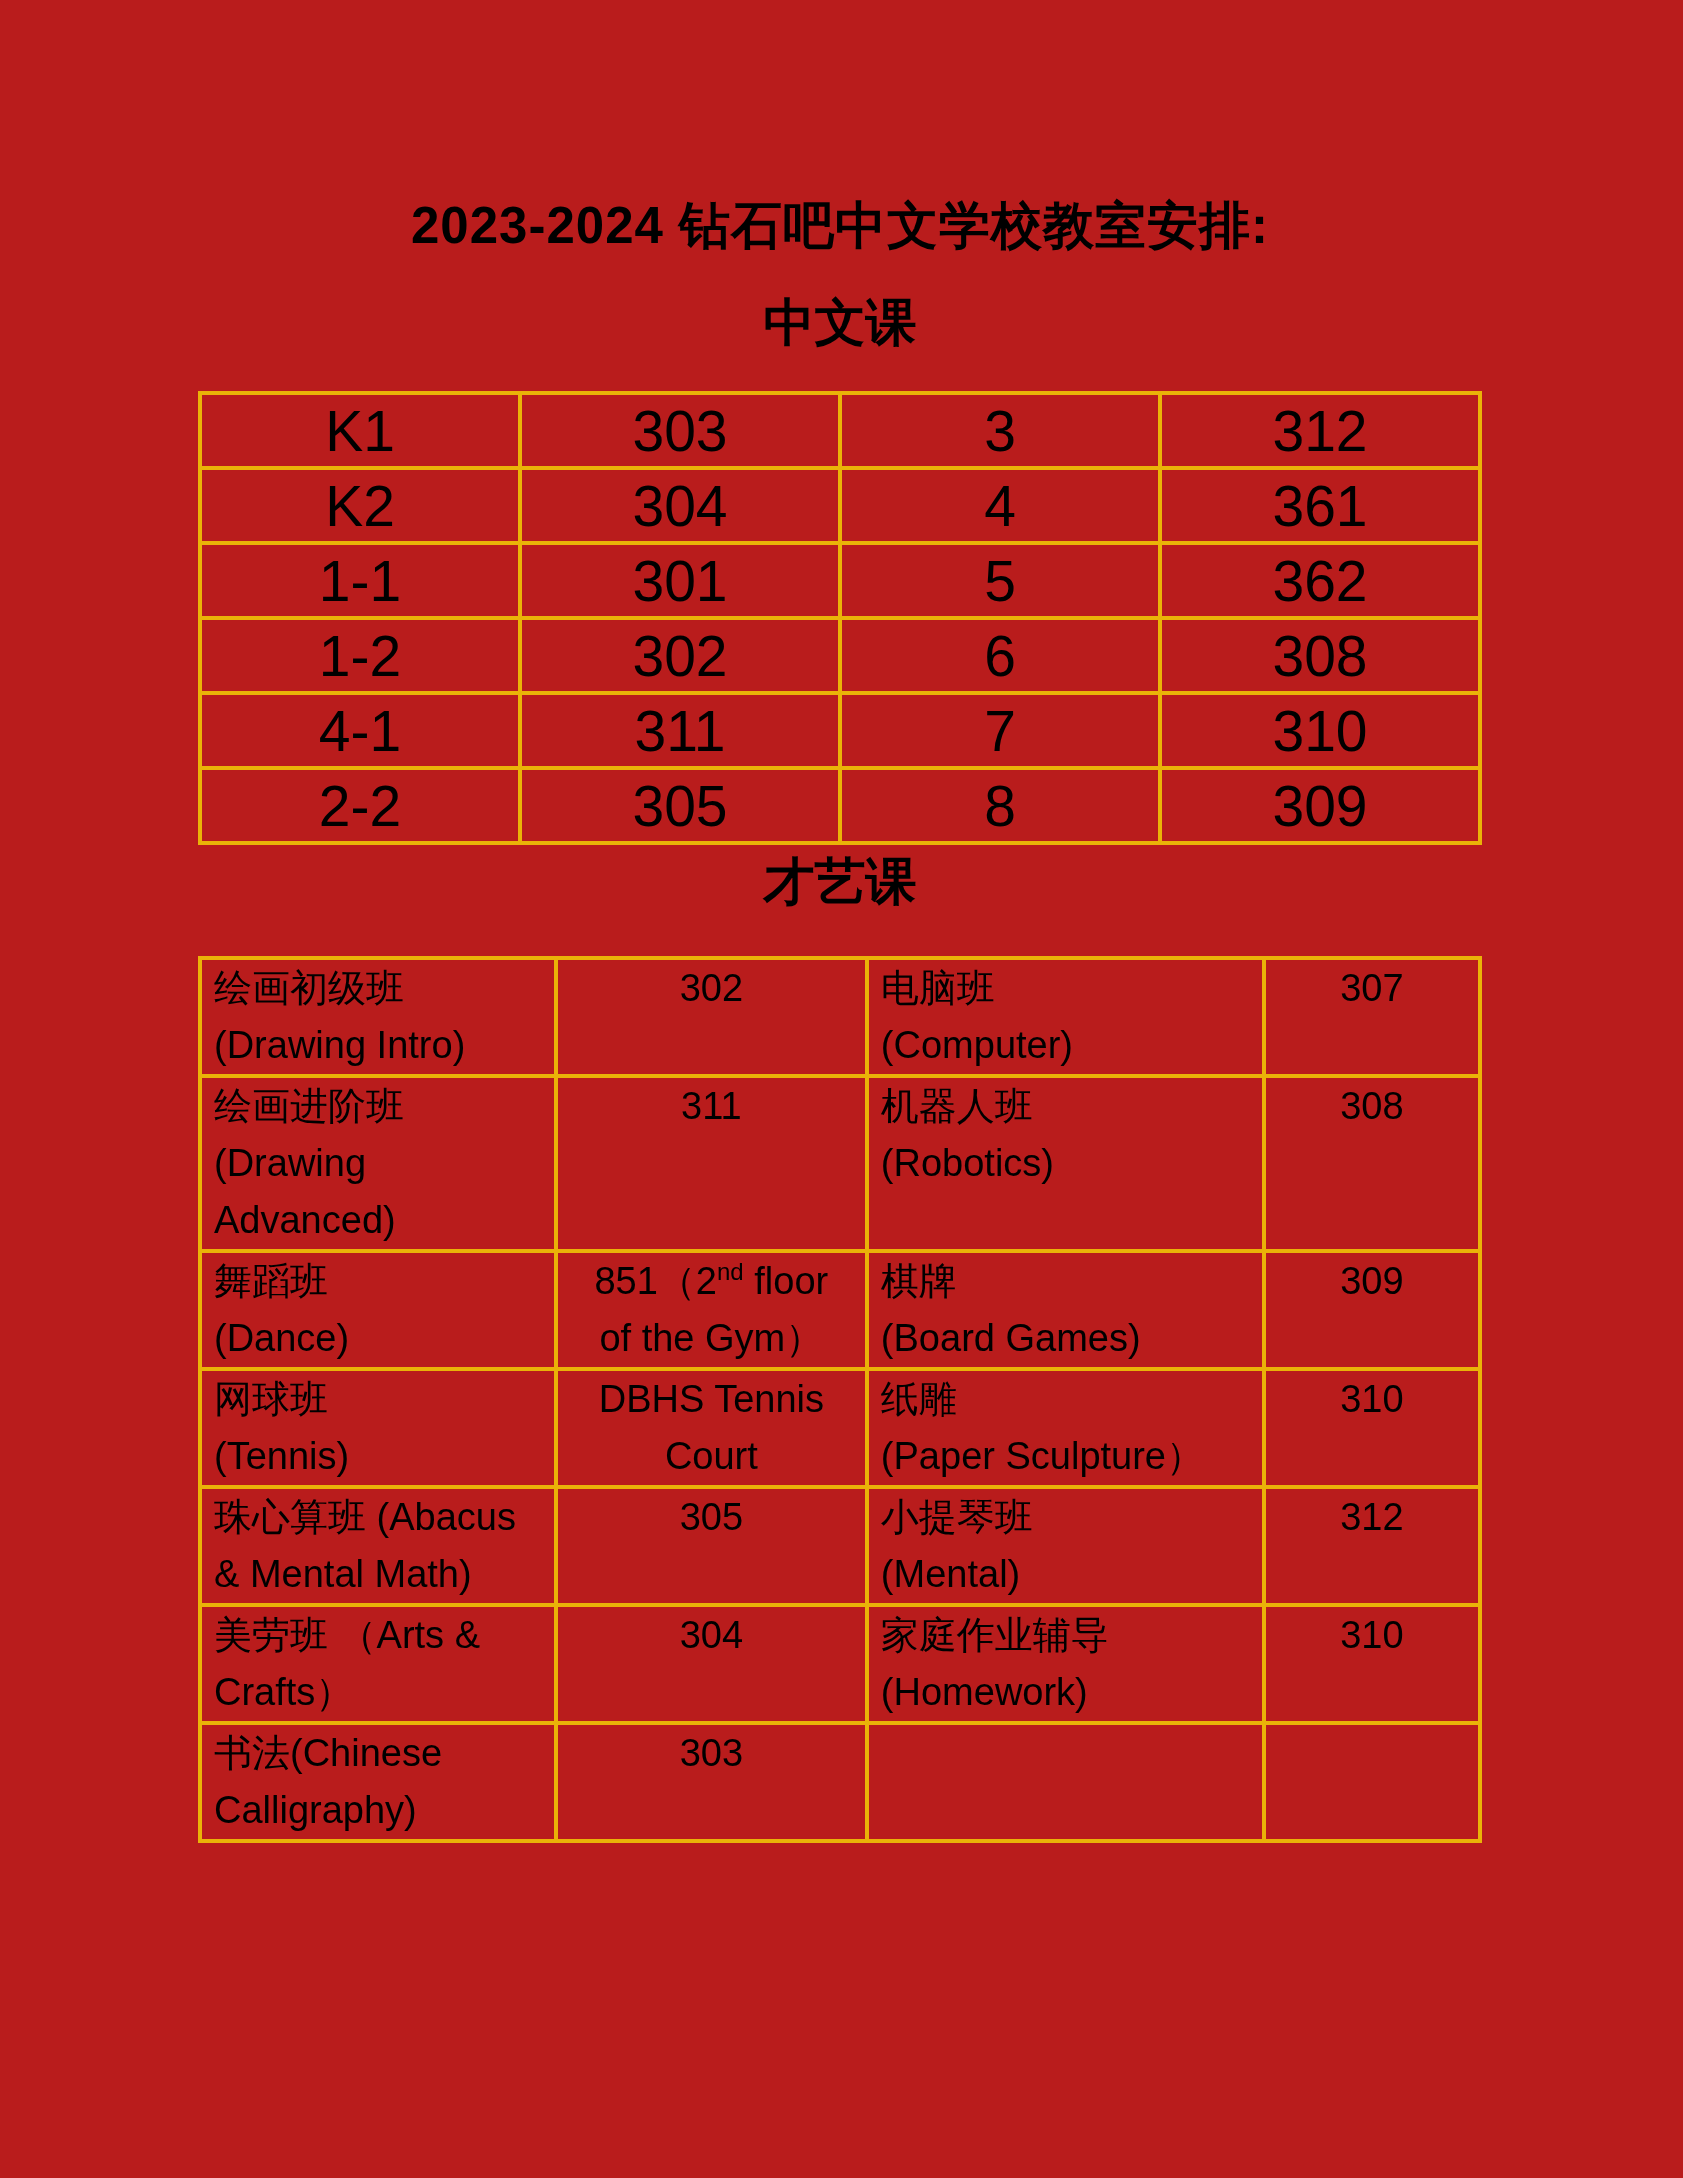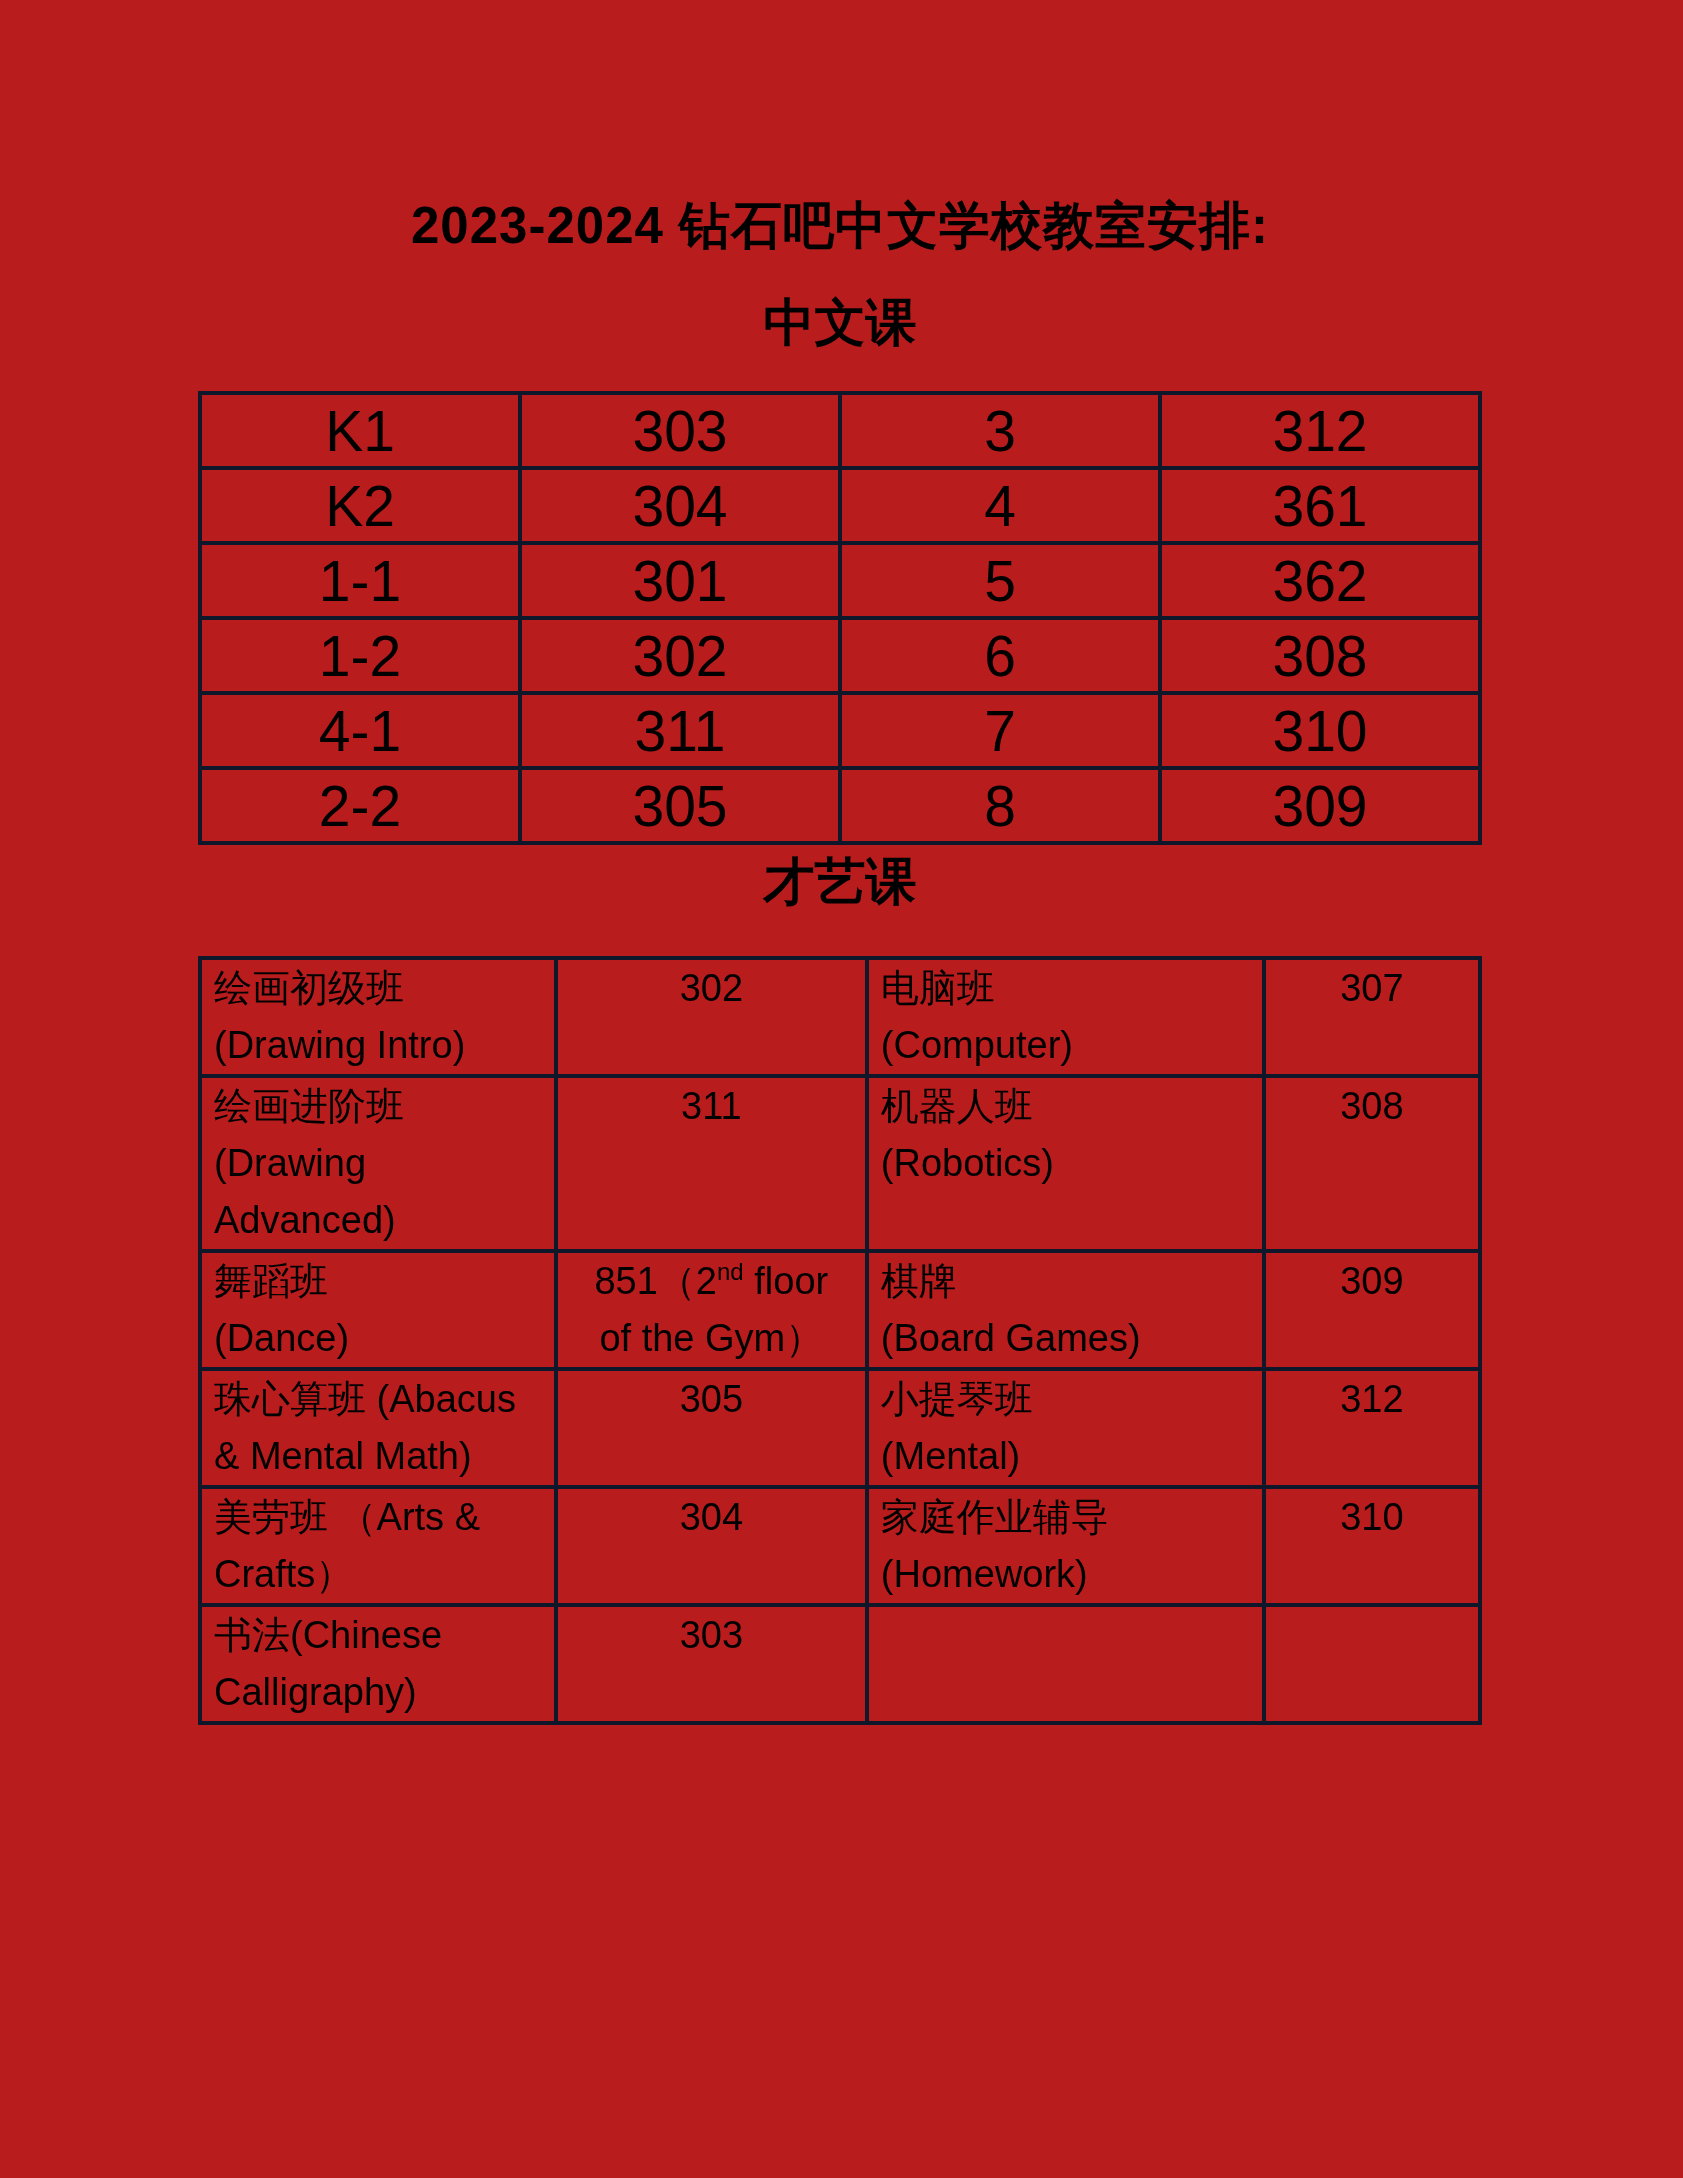--- a/index.html
+++ b/index.html
@@ -33,21 +33,21 @@
     line-height: 69px;
     font-weight: 700;
   }
   .heading-1 { margin-top: 28px; }
   .heading-2 { margin-top: 2px; }
   table {
     border-collapse: collapse;
     width: 100%;
     table-layout: fixed;
   }
-  td { border: 4px solid #0f172a; }
+  td { border: 4px solid #eab308; }
   
   .t1 { margin-top: 34px; }
   .t1 td {
     height: 71px;
     text-align: center;
     vertical-align: middle;
     font-size: 57px;
     padding: 0;
   }
   
@@ -149,20 +149,29 @@
         <tr>
           <td class="cls">舞蹈班
 (Dance)</td>
           <td class="room"><span>851（2</span><span class="sup">nd</span><span> floor
 of the Gym）</span></td>
           <td class="cls">棋牌
 (Board Games)</td>
           <td class="room">309</td>
         </tr>
         <tr>
+          <td class="cls">网球班
+(Tennis)</td>
+          <td class="room">DBHS Tennis
+Court</td>
+          <td class="cls">纸雕
+(Paper Sculpture）</td>
+          <td class="room">310</td>
+        </tr>
+        <tr>
           <td class="cls">珠心算班 (Abacus
 &amp; Mental Math)</td>
           <td class="room">305</td>
           <td class="cls">小提琴班
 (Mental)</td>
           <td class="room">312</td>
         </tr>
         <tr>
           <td class="cls">美劳班 （Arts &amp;
 Crafts）</td>

